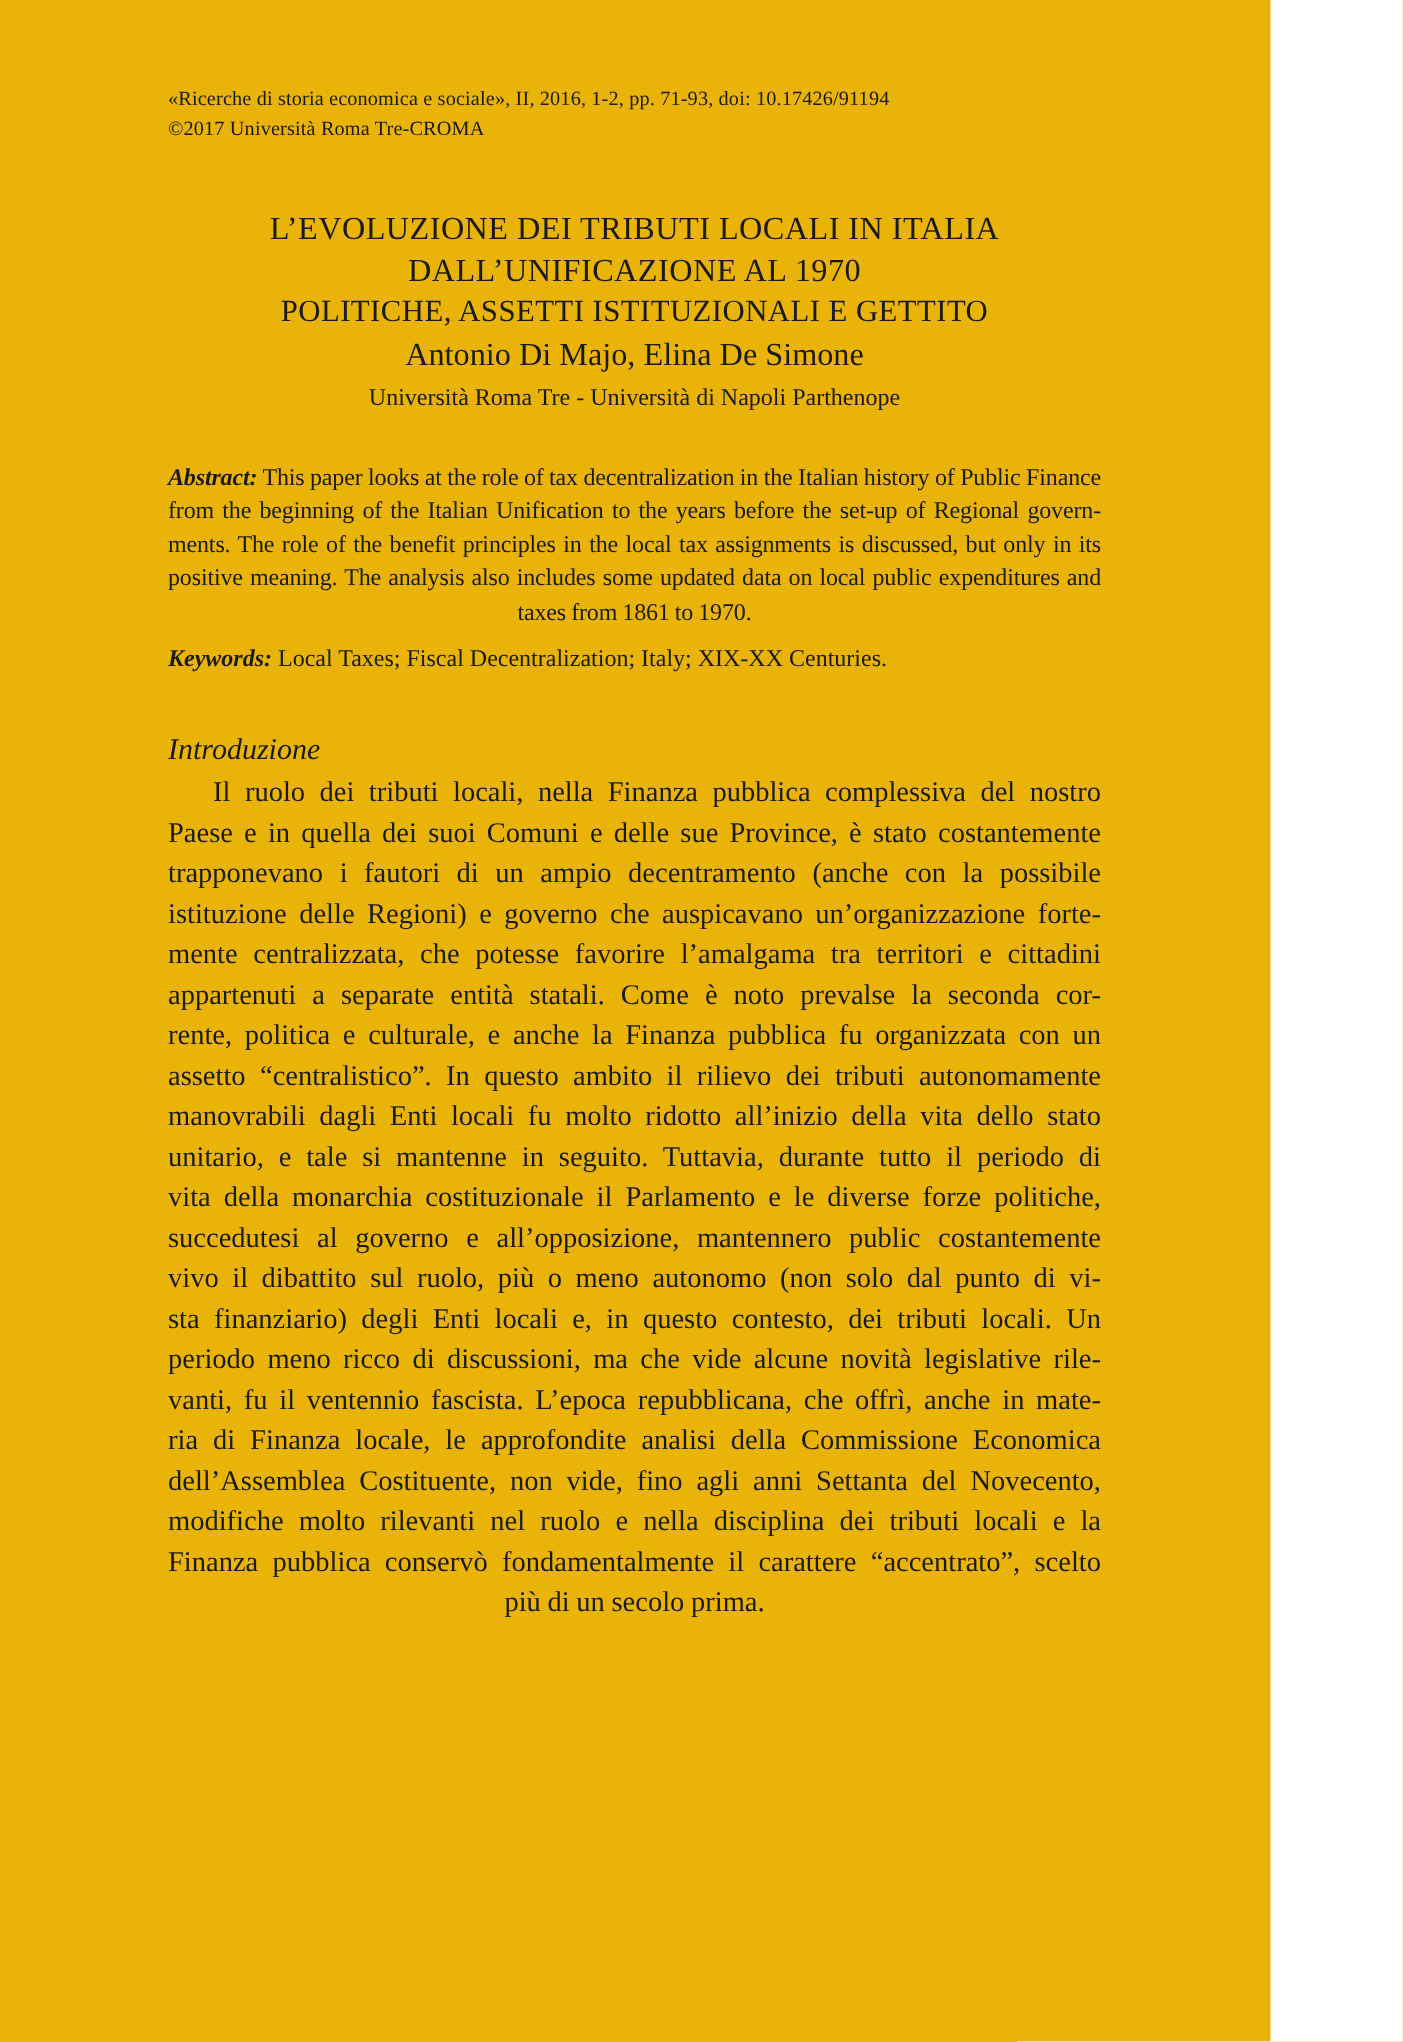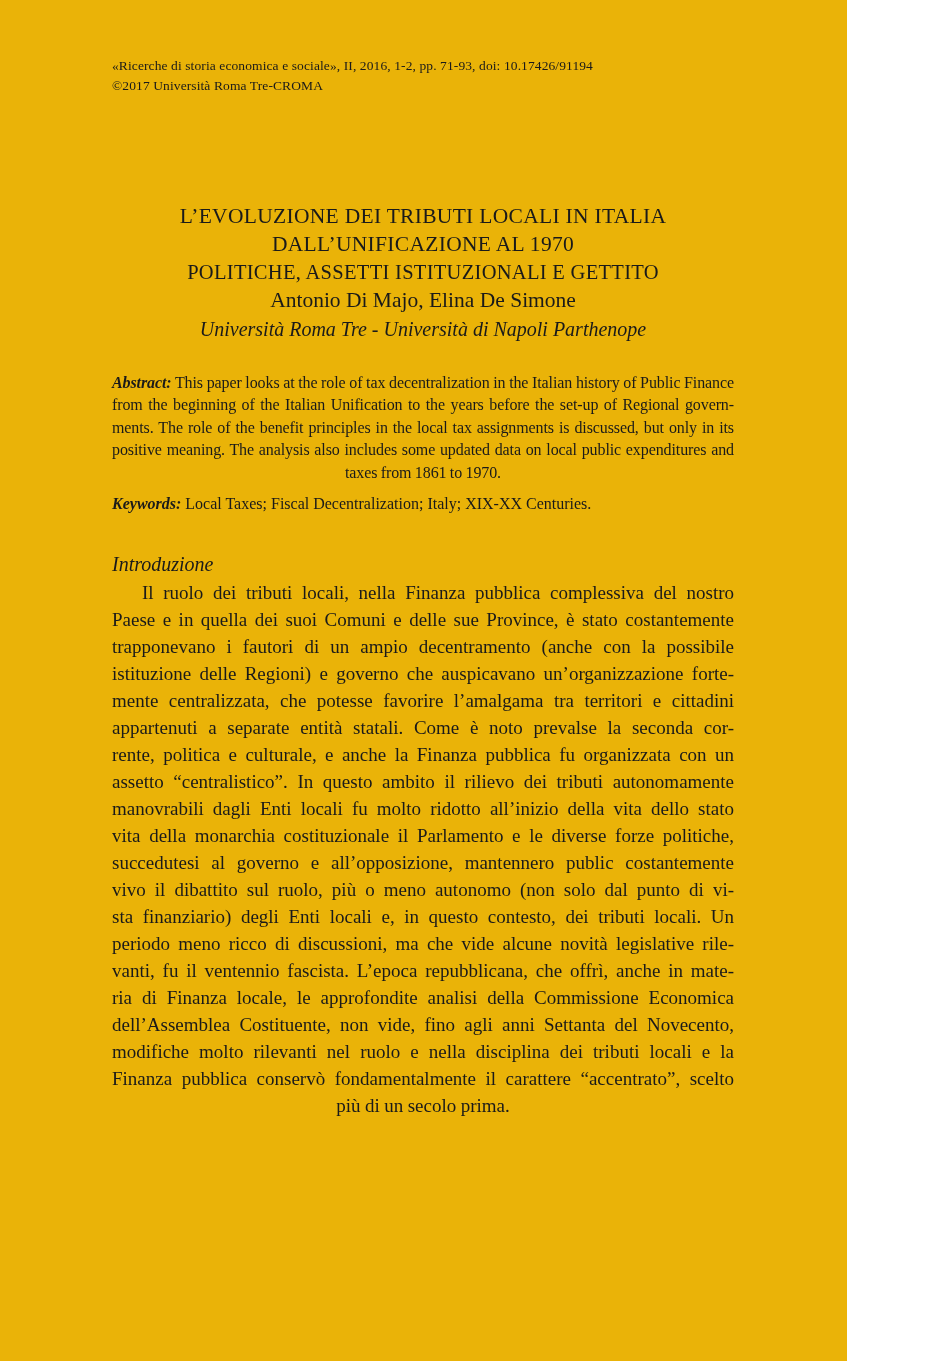--- a/index.html
+++ b/index.html
@@ -10,26 +10,26 @@
     box-sizing: border-box;
     padding: 56px 113px 0 112px;
     background: #eab308;
     color: #1a1a1a;
     font-family: "Liberation Serif", "DejaVu Serif", serif;
     overflow: hidden;
   }
   
   .masthead { font-size: 13.5px; line-height: 19.5px; letter-spacing: 0.1px; }
   
-  .titleblock { margin-top: 107px; text-align: center; }
+  .titleblock { margin-top: 43px; text-align: center; }
   .titleblock h1 { margin: 0; font-weight: normal; }
   .title-line { font-size: 21.5px; line-height: 28px; letter-spacing: 0.3px; }
   .subtitle   { font-size: 20.5px; line-height: 28px; letter-spacing: 0.3px; }
   .authors    { font-size: 21.5px; line-height: 29px; }
-  .affiliation{ font-size: 20px; line-height: 29px; font-style: italic; }
+  .affiliation{ font-size: 16px; line-height: 29px; }
   
   .abstract {
     margin-top: 28px;
     font-size: 16px; line-height: 22.4px;
     word-spacing: -0.5px; letter-spacing: -0.1px;
   }
   .keywords { margin-top: 9px; font-size: 16px; line-height: 22px; }
   .lead { font-style: italic; font-weight: bold; }
   
   .sectionheading {
@@ -86,20 +86,21 @@
   <div class="bodytext" id="body-lines">
       <div class="jline indent">Il ruolo dei tributi locali, nella Finanza pubblica complessiva del nostro</div>
       <div class="jline">Paese e in quella dei suoi Comuni e delle sue Province, è stato costantemente</div>
       <div class="jline">trapponevano i fautori di un ampio decentramento (anche con la possibile</div>
       <div class="jline">istituzione delle Regioni) e governo che auspicavano un’organizzazione forte-</div>
       <div class="jline">mente centralizzata, che potesse favorire l’amalgama tra territori e cittadini</div>
       <div class="jline">appartenuti a separate entità statali. Come è noto prevalse la seconda cor-</div>
       <div class="jline">rente, politica e culturale, e anche la Finanza pubblica fu organizzata con un</div>
       <div class="jline">assetto “centralistico”. In questo ambito il rilievo dei tributi autonomamente</div>
       <div class="jline">manovrabili dagli Enti locali fu molto ridotto all’inizio della vita dello stato</div>
+      <div class="jline">unitario, e tale si mantenne in seguito. Tuttavia, durante tutto il periodo di</div>
       <div class="jline">vita della monarchia costituzionale il Parlamento e le diverse forze politiche,</div>
       <div class="jline">succedutesi al governo e all’opposizione, mantennero public costantemente</div>
       <div class="jline">vivo il dibattito sul ruolo, più o meno autonomo (non solo dal punto di vi-</div>
       <div class="jline">sta finanziario) degli Enti locali e, in questo contesto, dei tributi locali. Un</div>
       <div class="jline">periodo meno ricco di discussioni, ma che vide alcune novità legislative rile-</div>
       <div class="jline">vanti, fu il ventennio fascista. L’epoca repubblicana, che offrì, anche in mate-</div>
       <div class="jline">ria di Finanza locale, le approfondite analisi della Commissione Economica</div>
       <div class="jline">dell’Assemblea Costituente, non vide, fino agli anni Settanta del Novecento,</div>
       <div class="jline">modifiche molto rilevanti nel ruolo e nella disciplina dei tributi locali e la</div>
       <div class="jline">Finanza pubblica conservò fondamentalmente il carattere “accentrato”, scelto</div>

